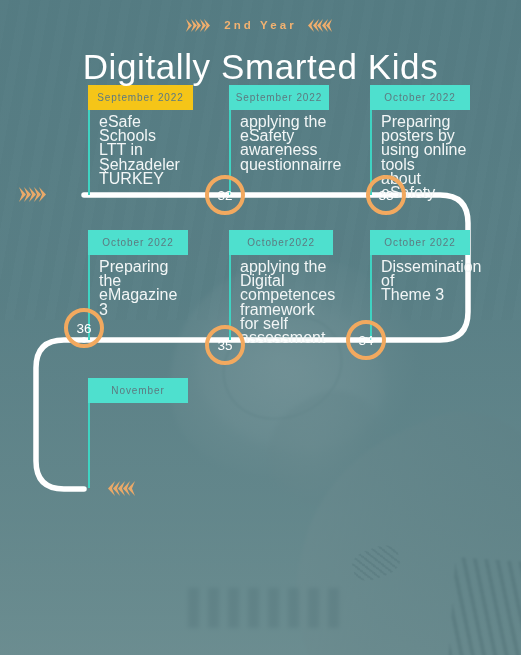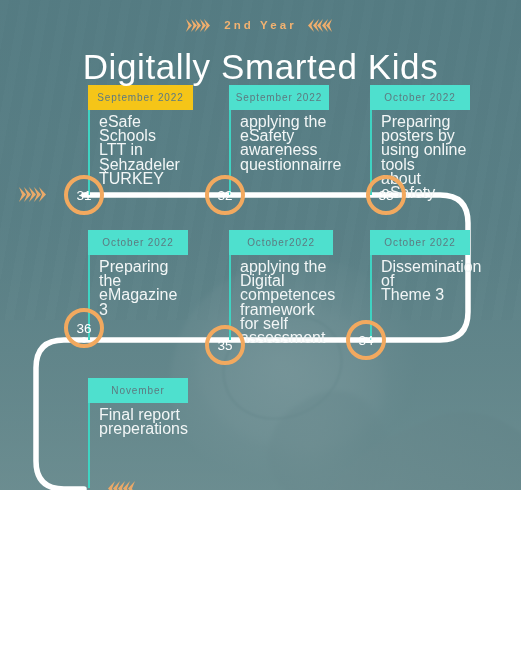--- a/index.html
+++ b/index.html
@@ -9,21 +9,21 @@
   body {
     width: 521px;
     height: 655px;
     overflow: hidden;
     font-family: "Liberation Sans", sans-serif;
   }
 
   #poster {
     position: relative;
     width: 521px;
-    height: 490px;
+    height: 655px;
     background: #5a7f86;
     overflow: hidden;
   }
 
   
   .bg-photo {
     position: absolute;
     inset: 0;
     overflow: hidden;
   }
@@ -360,26 +360,23 @@
       <div class="stem" style="height:85px;"></div>
       <div class="desc">Dissemination of
 Theme 3</div>
     </div>
   </div>
 
   <div class="row row-3">
     <div class="entry" style="left:88px; width:100px;">
       <div class="badge teal" style="width:100px;">November</div>
       <div class="stem" style="height:85px;"></div>
-      <div class="desc">Final report
-preperations</div>
-    </div>
-  </div>
-
-  <div class="node" style="left:64px;  top:175px;">31</div>
+    </div>
+  </div>
+
   <div class="node" style="left:205px; top:175px;">32</div>
   <div class="node" style="left:366px; top:175px;">33</div>
 
   <div class="node" style="left:64px;  top:308px;">36</div>
   <div class="node" style="left:205px; top:325px;">35</div>
   <div class="node" style="left:346px; top:320px;">34</div>
 
 
   <div class="arrow-cluster" style="left:22px; top:187px;">
     <span class="chev">

